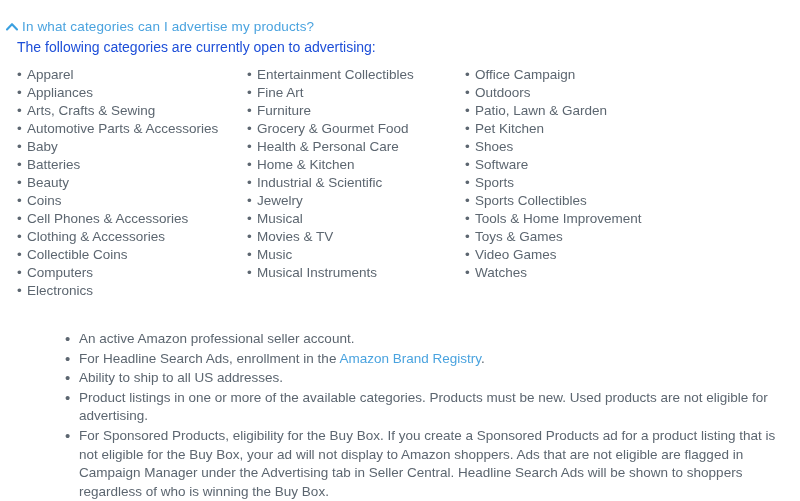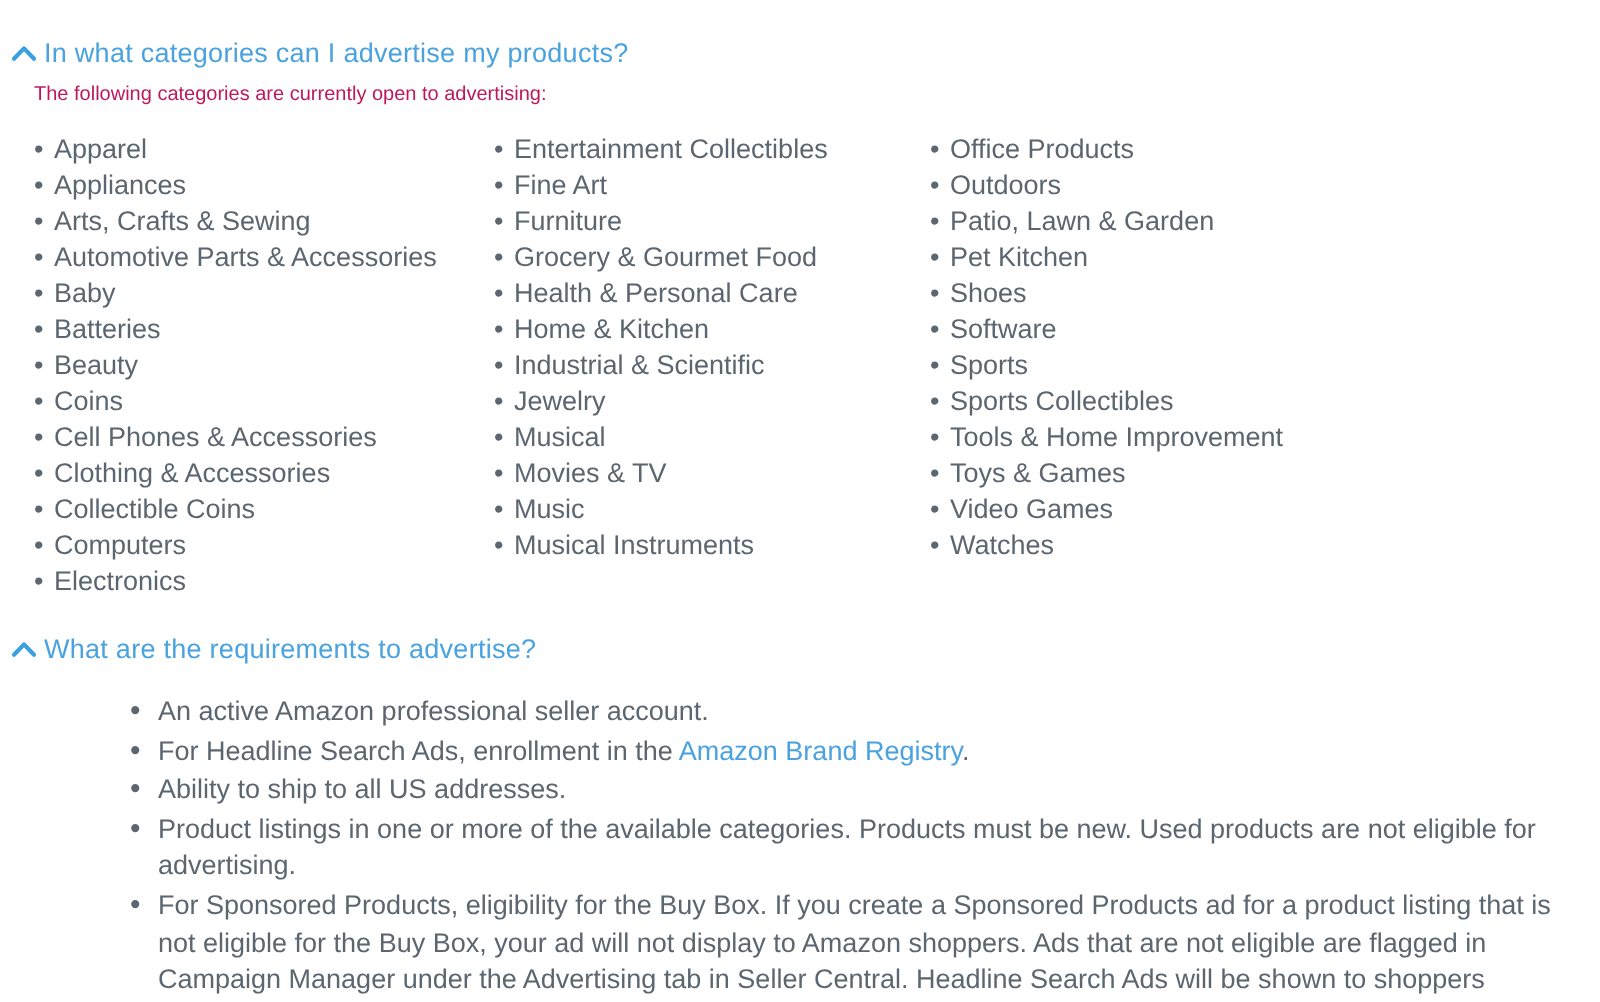--- a/index.html
+++ b/index.html
@@ -52,23 +52,23 @@
   }
 
   
   #section-categories {
     position: absolute;
     left: 5px;
     top: 2px;
     width: 790px;
   }
   .intro-line {
-    font-size: 10px;
+    font-size: 14px;
     line-height: 17px;
-    color: #be185d;
+    color: #1d4ed8;
     margin: 4px 0 0 12px;
   }
 
   .category-columns {
     margin: 10px 0 0 12px;
     display: flex;
     align-items: flex-start;
   }
   .category-col { flex: 0 0 auto; }
   .category-col.col-1 { width: 230px; }
@@ -181,48 +181,40 @@
           <li><span class="cat-bullet">•</span><span>Jewelry</span></li>
           <li><span class="cat-bullet">•</span><span>Musical</span></li>
           <li><span class="cat-bullet">•</span><span>Movies &amp; TV</span></li>
           <li><span class="cat-bullet">•</span><span>Music</span></li>
           <li><span class="cat-bullet">•</span><span>Musical Instruments</span></li>
         </ul>
       </div>
 
       <div class="category-col col-3">
         <ul class="category-list">
-          <li><span class="cat-bullet">•</span><span>Office Products</span></li>
+          <li><span class="cat-bullet">•</span><span>Office Campaign</span></li>
           <li><span class="cat-bullet">•</span><span>Outdoors</span></li>
           <li><span class="cat-bullet">•</span><span>Patio, Lawn &amp; Garden</span></li>
           <li><span class="cat-bullet">•</span><span>Pet Kitchen</span></li>
           <li><span class="cat-bullet">•</span><span>Shoes</span></li>
           <li><span class="cat-bullet">•</span><span>Software</span></li>
           <li><span class="cat-bullet">•</span><span>Sports</span></li>
           <li><span class="cat-bullet">•</span><span>Sports Collectibles</span></li>
           <li><span class="cat-bullet">•</span><span>Tools &amp; Home Improvement</span></li>
           <li><span class="cat-bullet">•</span><span>Toys &amp; Games</span></li>
           <li><span class="cat-bullet">•</span><span>Video Games</span></li>
           <li><span class="cat-bullet">•</span><span>Watches</span></li>
         </ul>
       </div>
 
     </div>
   </div>
 
   <div id="section-requirements">
 
-    <div class="accordion-header">
-      <span class="chevron-icon">
-        <svg width="14" height="16" viewBox="0 0 14 16" xmlns="http://www.w3.org/2000/svg">
-          <path d="M2 10.4 L7 5.2 L12 10.4" fill="none" stroke="#3aa0e0" stroke-width="2.1" stroke-linecap="round" stroke-linejoin="round"></path>
-        </svg>
-      </span>
-      <span class="accordion-title">What are the requirements to advertise?</span>
-    </div>
 
     <ul class="requirements-list">
       <li>
         <span class="req-bullet">•</span>
         <span>An active Amazon professional seller account.</span>
       </li>
       <li>
         <span class="req-bullet">•</span>
         <span>For Headline Search Ads, enrollment in the </span><a class="inline-link" href="#">Amazon Brand Registry</a><span>.</span>
       </li>

